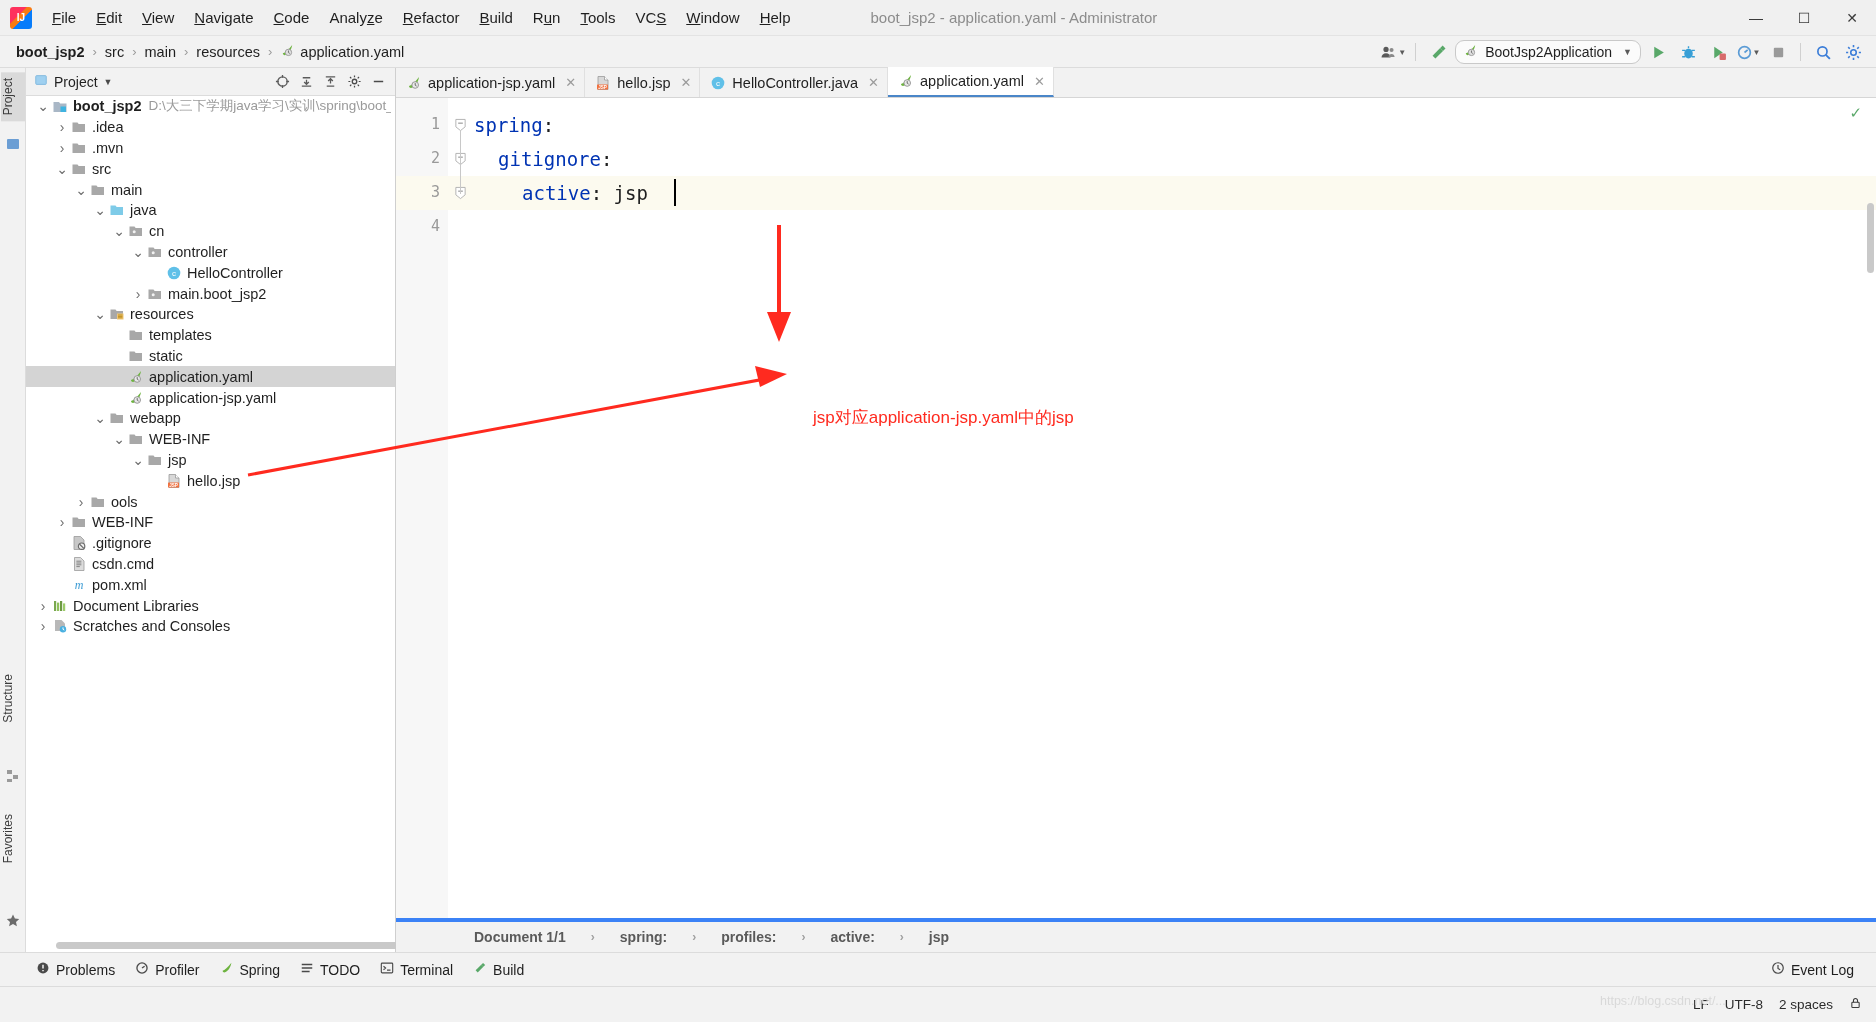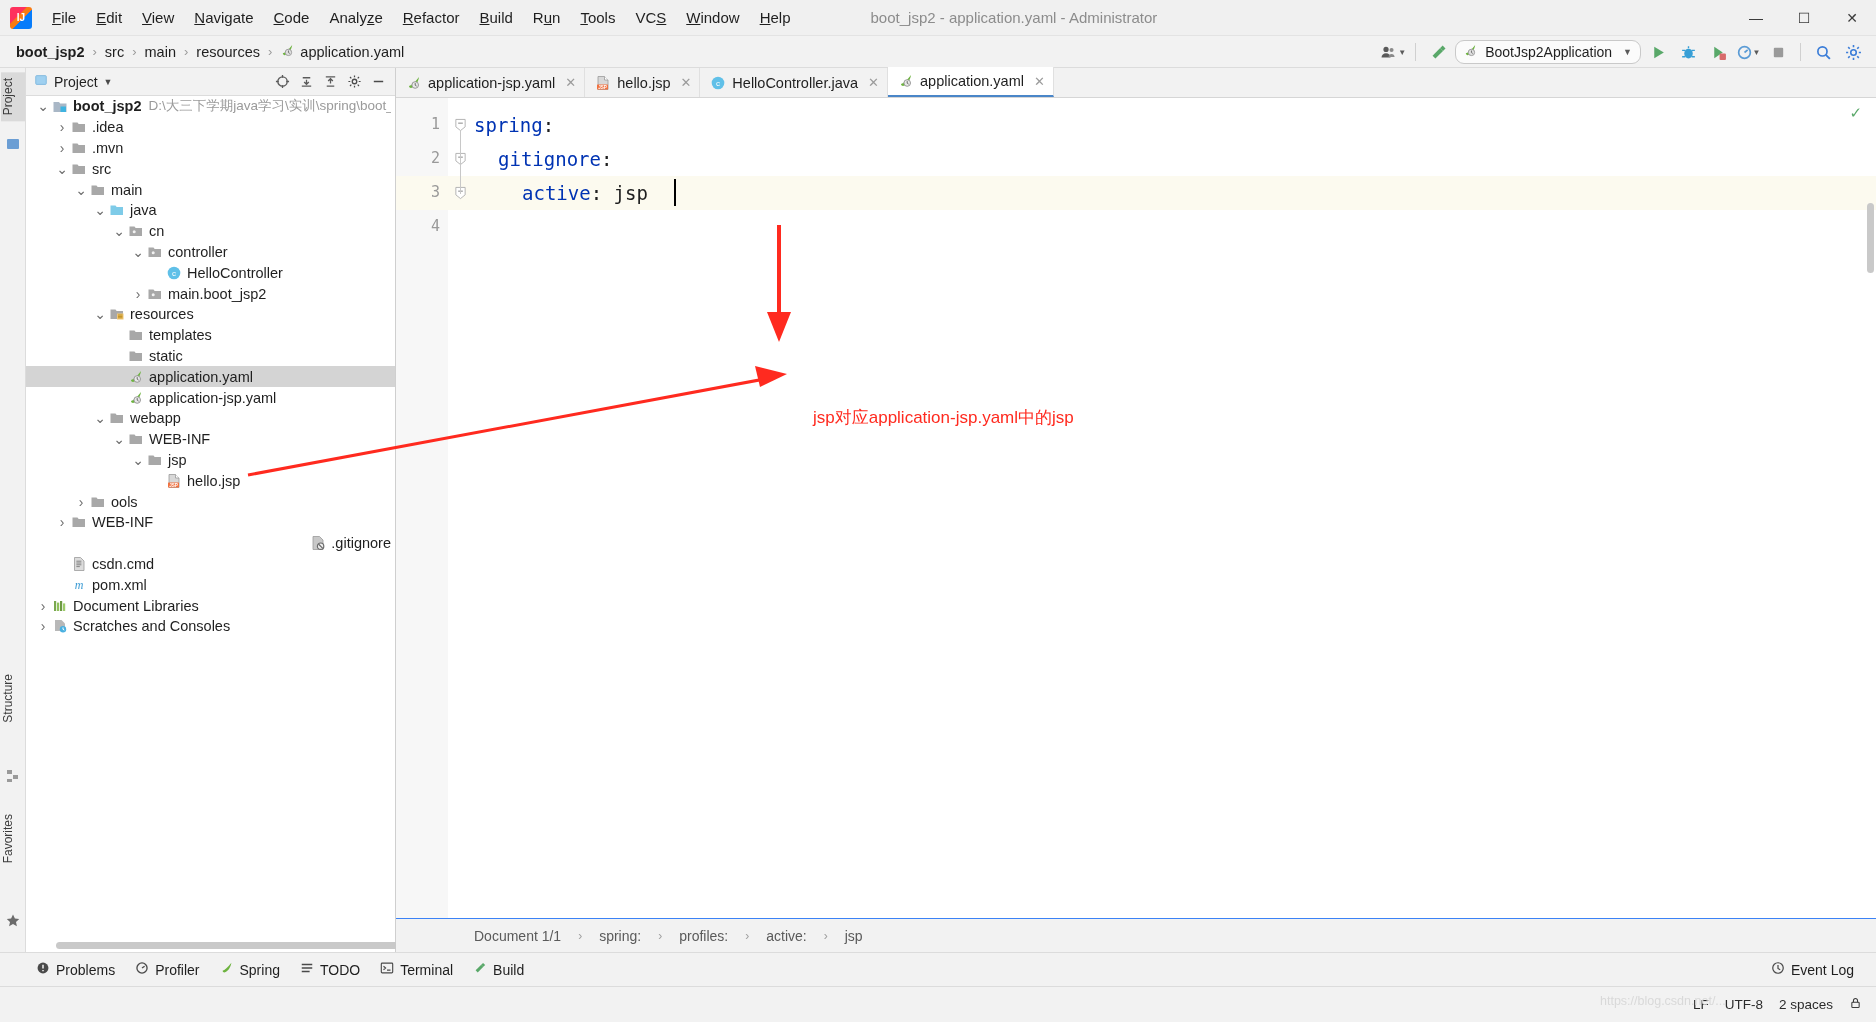--- a/index.html
+++ b/index.html
@@ -137,22 +137,22 @@
   }
   .curline { position:absolute; left:0; right:0; height:34px; background:#fcfaef; }
   .k-key { color:#0033b3; }
   .k-punc { color:#1f1f1f; }
   .k-val { color:#1f1f1f; }
   .inspect-ok { position:absolute; right:14px; top:6px; color:#59a869; font-size:15px; }
 
   
   .ed-crumbs {
     position:absolute; left:0; bottom:0; right:0; height:34px; background:#f2f2f2;
-    border-top:1px solid #3b82f6; display:flex; align-items:center; padding-left:78px;
-    font-size:14px; color:#5a5a5a; gap:12px;
+    border-top:4px solid #3b82f6; display:flex; align-items:center; padding-left:78px;
+    font-size:14px; color:#5a5a5a; gap:20px;font-weight:bold;
   }
   .ed-crumbs .sep { color:#a0a0a0; font-size:12px; margin:0 5px; }
 
   
   .botbar {
     position:absolute; left:0; top:952px; width:1876px; height:34px;
     background:#f2f2f2; border-top:1px solid #dcdcdc; display:flex; align-items:center;
   }
   .bot-item { display:flex; align-items:center; gap:6px; font-size:14px; color:#1f1f1f; padding:4px 10px; }
   .bot-right { margin-left:auto; display:flex; align-items:flex-end; padding-right:12px; }
@@ -568,21 +568,21 @@
         </div>
         <div class="row" style="padding-left: 29px;">
           <span class="arrow" style="font-size: 14px;">›</span>
           <span class="ticon">
             <svg width="16" height="16" viewBox="0 0 16 16">
               <path d="M1.5 3.5h5l1.2 1.5h6.3v8H1.5z" fill="#a8a8a8"></path>
             </svg>
           </span>
           <span class="label">WEB-INF</span>
         </div>
-        <div class="row" style="padding-left: 29px; justify-content: flex-end;">
+        <div class="row" style="padding-left: 29px;">
           <span class="arrow empty"></span>
           <span class="ticon">
             <svg width="16" height="16" viewBox="0 0 16 16">
               <path d="M3 1.5h6.5L13 5v9.5H3z" fill="#c8c8c8" stroke="#9a9a9a" stroke-width=".8"></path>
               <circle cx="10.6" cy="11.2" r="3.2" fill="#f0f0f0" stroke="#6b6b6b" stroke-width="1.2"></circle>
               <path d="M8.4 9l4.4 4.4" stroke="#6b6b6b" stroke-width="1.2"></path>
             </svg>
           </span>
           <span class="label">.gitignore</span>
         </div>

